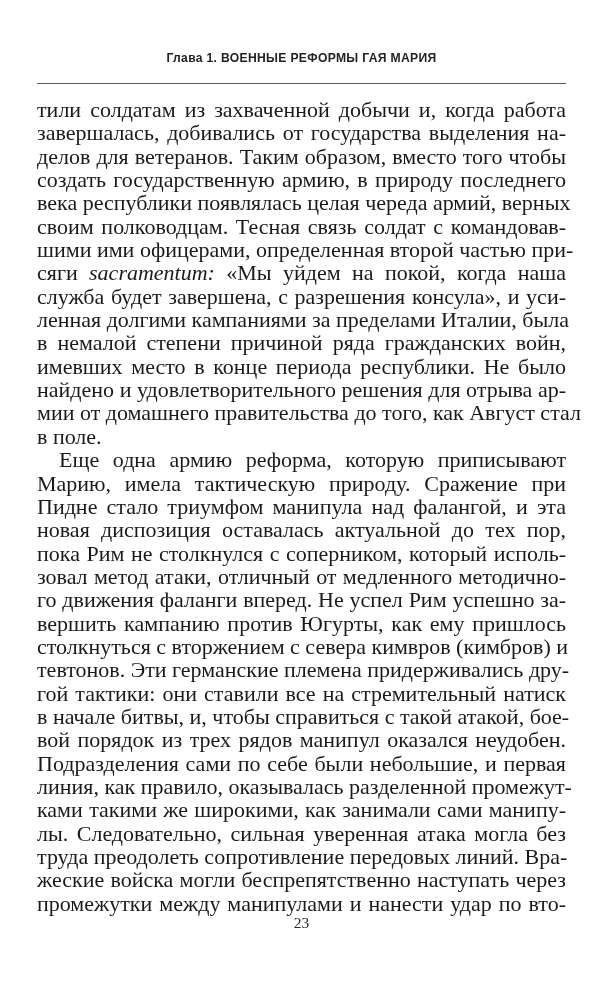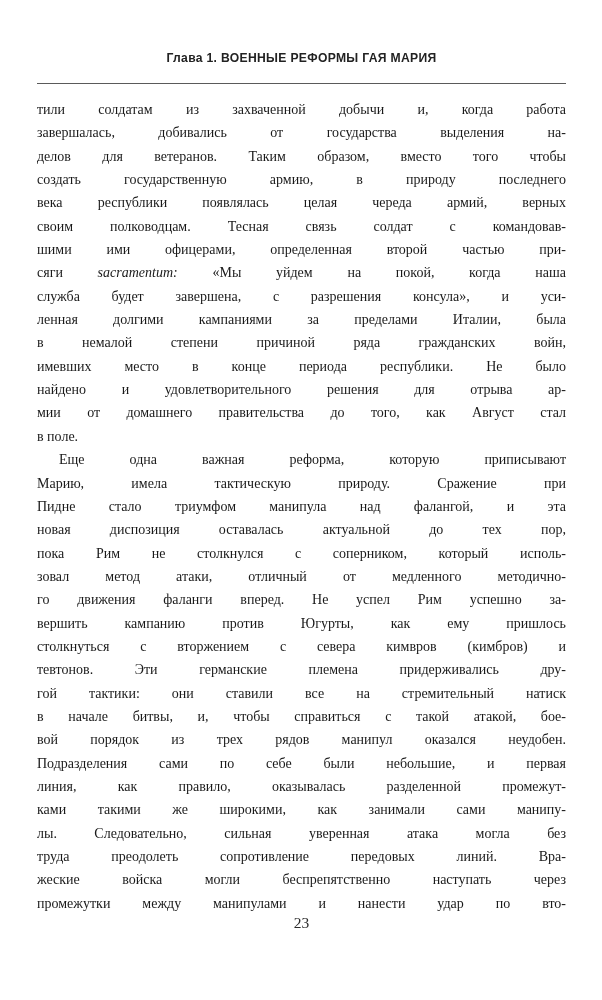--- a/index.html
+++ b/index.html
@@ -60,21 +60,21 @@
 
   .para {
     margin: 0;
   }
 
   
   .line {
     display: block;
     width: 529px;
     height: 23.35px;
-    font-size: 14px;
+    font-size: 22px;
     line-height: 23.35px;
     text-align: justify;
     text-align-last: justify;
     white-space: nowrap;
     color: #1a1a1a;
   }
   
   .line.ragged {
     text-align: right;
     text-align-last: left;
@@ -120,21 +120,21 @@
         <span class="line">сяги <i>sacramentum:</i> «Мы уйдем на покой, когда наша</span>
         <span class="line">служба будет завершена, с разрешения консула», и уси-</span>
         <span class="line">ленная долгими кампаниями за пределами Италии, была</span>
         <span class="line">в немалой степени причиной ряда гражданских войн,</span>
         <span class="line">имевших место в конце периода республики. Не было</span>
         <span class="line">найдено и удовлетворительного решения для отрыва ар-</span>
         <span class="line">мии от домашнего правительства до того, как Август стал</span>
         <span class="line ragged">в поле.</span>
       </div>
     <div class="para" id="para-2-host">
-        <span class="line indent">Еще одна важная реформа, которую приписывают</span>
+        <span class="line indent">Еще одна армию реформа, которую приписывают</span>
         <span class="line">Марию, имела тактическую природу. Сражение при</span>
         <span class="line">Пидне стало триумфом манипула над фалангой, и эта</span>
         <span class="line">новая диспозиция оставалась актуальной до тех пор,</span>
         <span class="line">пока Рим не столкнулся с соперником, который исполь-</span>
         <span class="line">зовал метод атаки, отличный от медленного методично-</span>
         <span class="line">го движения фаланги вперед. Не успел Рим успешно за-</span>
         <span class="line">вершить кампанию против Югурты, как ему пришлось</span>
         <span class="line">столкнуться с вторжением с севера кимвров (кимбров) и</span>
         <span class="line">тевтонов. Эти германские племена придерживались дру-</span>
         <span class="line">гой тактики: они ставили все на стремительный натиск</span>

